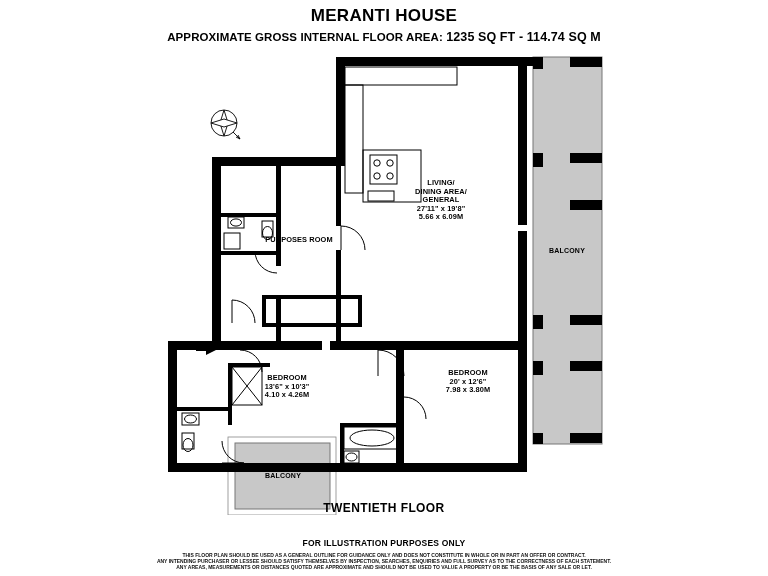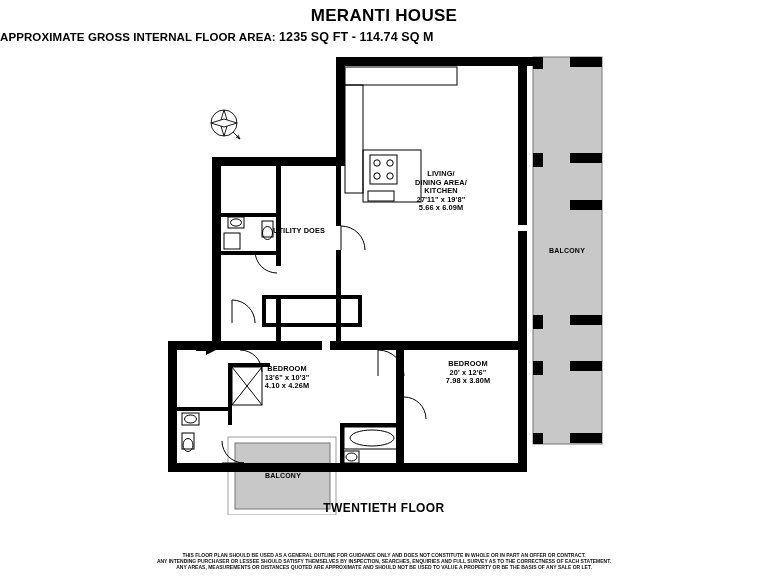--- a/index.html
+++ b/index.html
@@ -29,20 +29,21 @@
     text-align: center;
     font-size: 17px;
     font-weight: bold;
     letter-spacing: 0.3px;
   }
   .subtitle {
     position: absolute;
     top: 30px;
     left: 0;
     width: 768px;
+    text-align: center;
     font-size: 11.5px;
     font-weight: bold;
     letter-spacing: 0.1px;
   }
   .subtitle .area-val { font-size: 12.5px; }
   .floor-label {
     position: absolute;
     top: 501px;
     left: 0;
     width: 768px;
@@ -83,20 +84,21 @@
   .plan svg { display: block; }
 
   .roomlabel {
     position: absolute;
     text-align: center;
     font-size: 7.4px;
     line-height: 8.6px;
     font-weight: bold;
     letter-spacing: 0.1px;
     white-space: nowrap;
+    margin-top: 9px;
   }
   .balconylabel {
     position: absolute;
     text-align: center;
     font-size: 7px;
     font-weight: bold;
     letter-spacing: 0.2px;
   }
 </style>
 </head>
@@ -289,46 +291,47 @@
         <polygon points="211,78 224,74 237,78 224,82" fill="#ffffff"></polygon>
         <line x1="233" y1="87" x2="240" y2="94"></line>
         <line x1="240" y1="94" x2="236" y2="92"></line>
         <line x1="240" y1="94" x2="238" y2="90"></line>
       </g>
     </svg>
 
     <div class="roomlabel" style="left:386px; top:125px; width:110px;">
       <div>LIVING/</div>
       <div>DINING AREA/</div>
-      <div>KITCHEN</div>
+      <div>GENERAL</div>
       <div>27'11" x 19'8"</div>
       <div>5.66 x 6.09M</div>
     </div>
 
     <div class="roomlabel" style="left:258px; top:182px; width:82px;">
-      <div>UTILITY DOES</div>
+      <div>PURPOSES ROOM</div>
     </div>
 
     <div class="roomlabel" style="left:418px; top:315px; width:100px;">
       <div>BEDROOM</div>
       <div>20' x 12'6"</div>
       <div>7.98 x 3.80M</div>
     </div>
 
     <div class="roomlabel" style="left:238px; top:320px; width:98px;">
       <div>BEDROOM</div>
       <div>13'6" x 10'3"</div>
       <div>4.10 x 4.26M</div>
     </div>
 
     <div class="balconylabel" style="left:536px; top:202px; width:62px;">BALCONY</div>
     <div class="balconylabel" style="left:252px; top:427px; width:62px;">BALCONY</div>
   </div>
 
   <div class="floor-label">TWENTIETH FLOOR</div>
+  <div class="illus">FOR ILLUSTRATION PURPOSES ONLY</div>
 
   <div class="disclaimer">
     <div>THIS FLOOR PLAN SHOULD BE USED AS A GENERAL OUTLINE FOR GUIDANCE ONLY AND DOES NOT CONSTITUTE IN WHOLE OR IN PART AN OFFER OR CONTRACT.</div>
     <div>ANY INTENDING PURCHASER OR LESSEE SHOULD SATISFY THEMSELVES BY INSPECTION, SEARCHES, ENQUIRIES AND FULL SURVEY AS TO THE CORRECTNESS OF EACH STATEMENT.</div>
     <div>ANY AREAS, MEASUREMENTS OR DISTANCES QUOTED ARE APPROXIMATE AND SHOULD NOT BE USED TO VALUE A PROPERTY OR BE THE BASIS OF ANY SALE OR LET.</div>
   </div>
 
 </div>
 
 </body></html>

